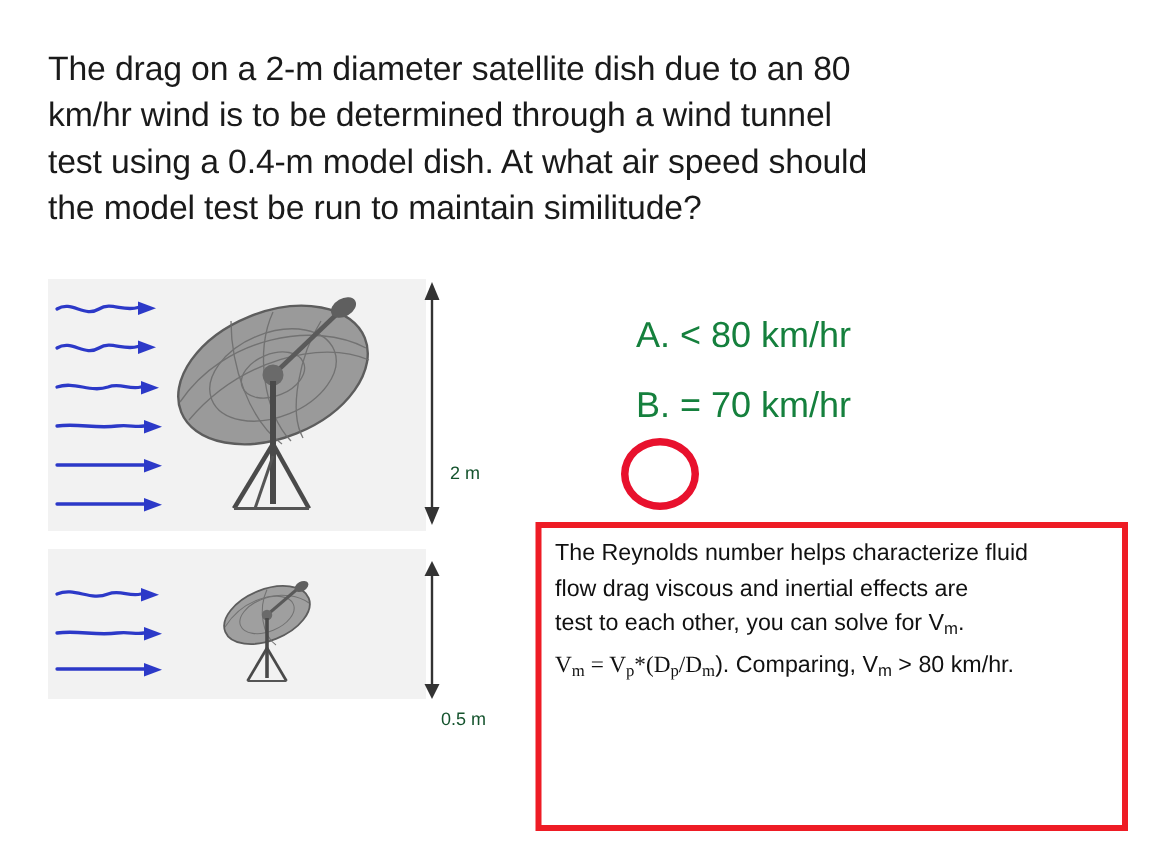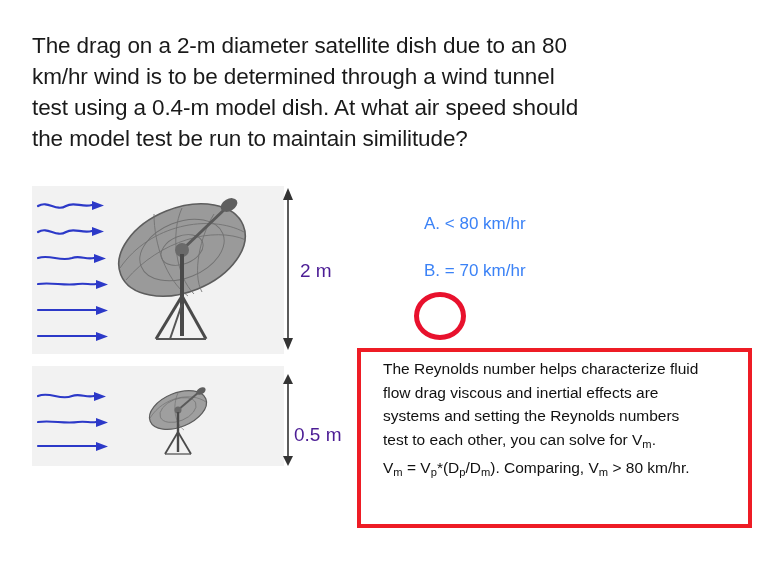--- a/index.html
+++ b/index.html
@@ -66,36 +66,37 @@
   
   #dish-big { position: absolute; left: 78px; top: -2px; }
   #dish-small { position: absolute; left: 112px; top: 196px; }
 
   
   #dim-top { position: absolute; left: 248px; top: 2px; }
   #dim-bot { position: absolute; left: 248px; top: 188px; }
 
   .dim-label {
     position: absolute;
-    font-size: 19px;
-    color: #4c1d95;
+    font-size: 12px;
+    color: #14532d;
+    margin-top: 48px;
   }
   #label-2m { left: 268px; top: 74px; }
   #label-04m { left: 262px; top: 238px; }
 
   
   #answers {
     position: absolute;
     left: 424px;
     top: 192px;
     width: 300px;
   }
   .answer {
-    font-size: 17px;
-    color: #3b82f6;
+    font-size: 24px;
+    color: #15803d;
     height: 47px;
     line-height: 47px;
     position: relative;
   }
 
   
   #circle-c {
     position: absolute;
     left: 414px;
     top: 284px;
@@ -105,37 +106,37 @@
     border-radius: 50%;
     box-sizing: border-box;
   }
 
   
   #callout {
     position: absolute;
     left: 357px;
     top: 340px;
     width: 395px;
-    height: 180px;
+    height: 206px;
     background: #ffffff;
     border: 4px solid #ee1c25;
     box-sizing: border-box;
-    padding: 5px 8px 5px 22px;
+    padding: 5px 8px 5px 9px;
   }
   #callout p {
     margin: 0;
     font-size: 15.5px;
     line-height: 23.5px;
     color: #111111;
   }
   sub {
     font-size: 0.72em;
     vertical-align: -0.25em;
   }
-  .nowrap { white-space: nowrap; }
+  .nowrap { white-space: nowrap; font-family: Liberation Serif, serif; }
 </style>
 </head>
 <body>
 
 <div id="slide">
 
   <div id="question">The drag on a 2-m diameter satellite dish due to an 80 km/hr wind is to be determined through a wind tunnel test using a 0.4-m model dish. At what air speed should the model test be run to maintain similitude?</div>
 
   <div id="figure">
 
@@ -238,21 +239,20 @@
   <div id="answers">
     <div class="answer">A. &lt; 80 km/hr</div>
     <div class="answer">B. = 70 km/hr</div>
   </div>
 
   <div id="circle-c"></div>
 
   <div id="callout">
     <p>The Reynolds number helps characterize fluid</p>
     <p>flow drag viscous and inertial effects are</p>
-    <p>systems and setting the Reynolds numbers</p>
     <p>
       <span>test to each other, you can solve for V</span><sub>m</sub><span>.</span>
     </p>
     <p>
       <span class="nowrap"><span>V</span><sub>m</sub><span> = V</span><sub>p</sub><span>*(D</span><sub>p</sub><span>/D</span><sub>m</sub></span><span>). Comparing, V</span><sub>m</sub><span> &gt; 80 km/hr.</span>
     </p>
   </div>
 
 </div>
 

